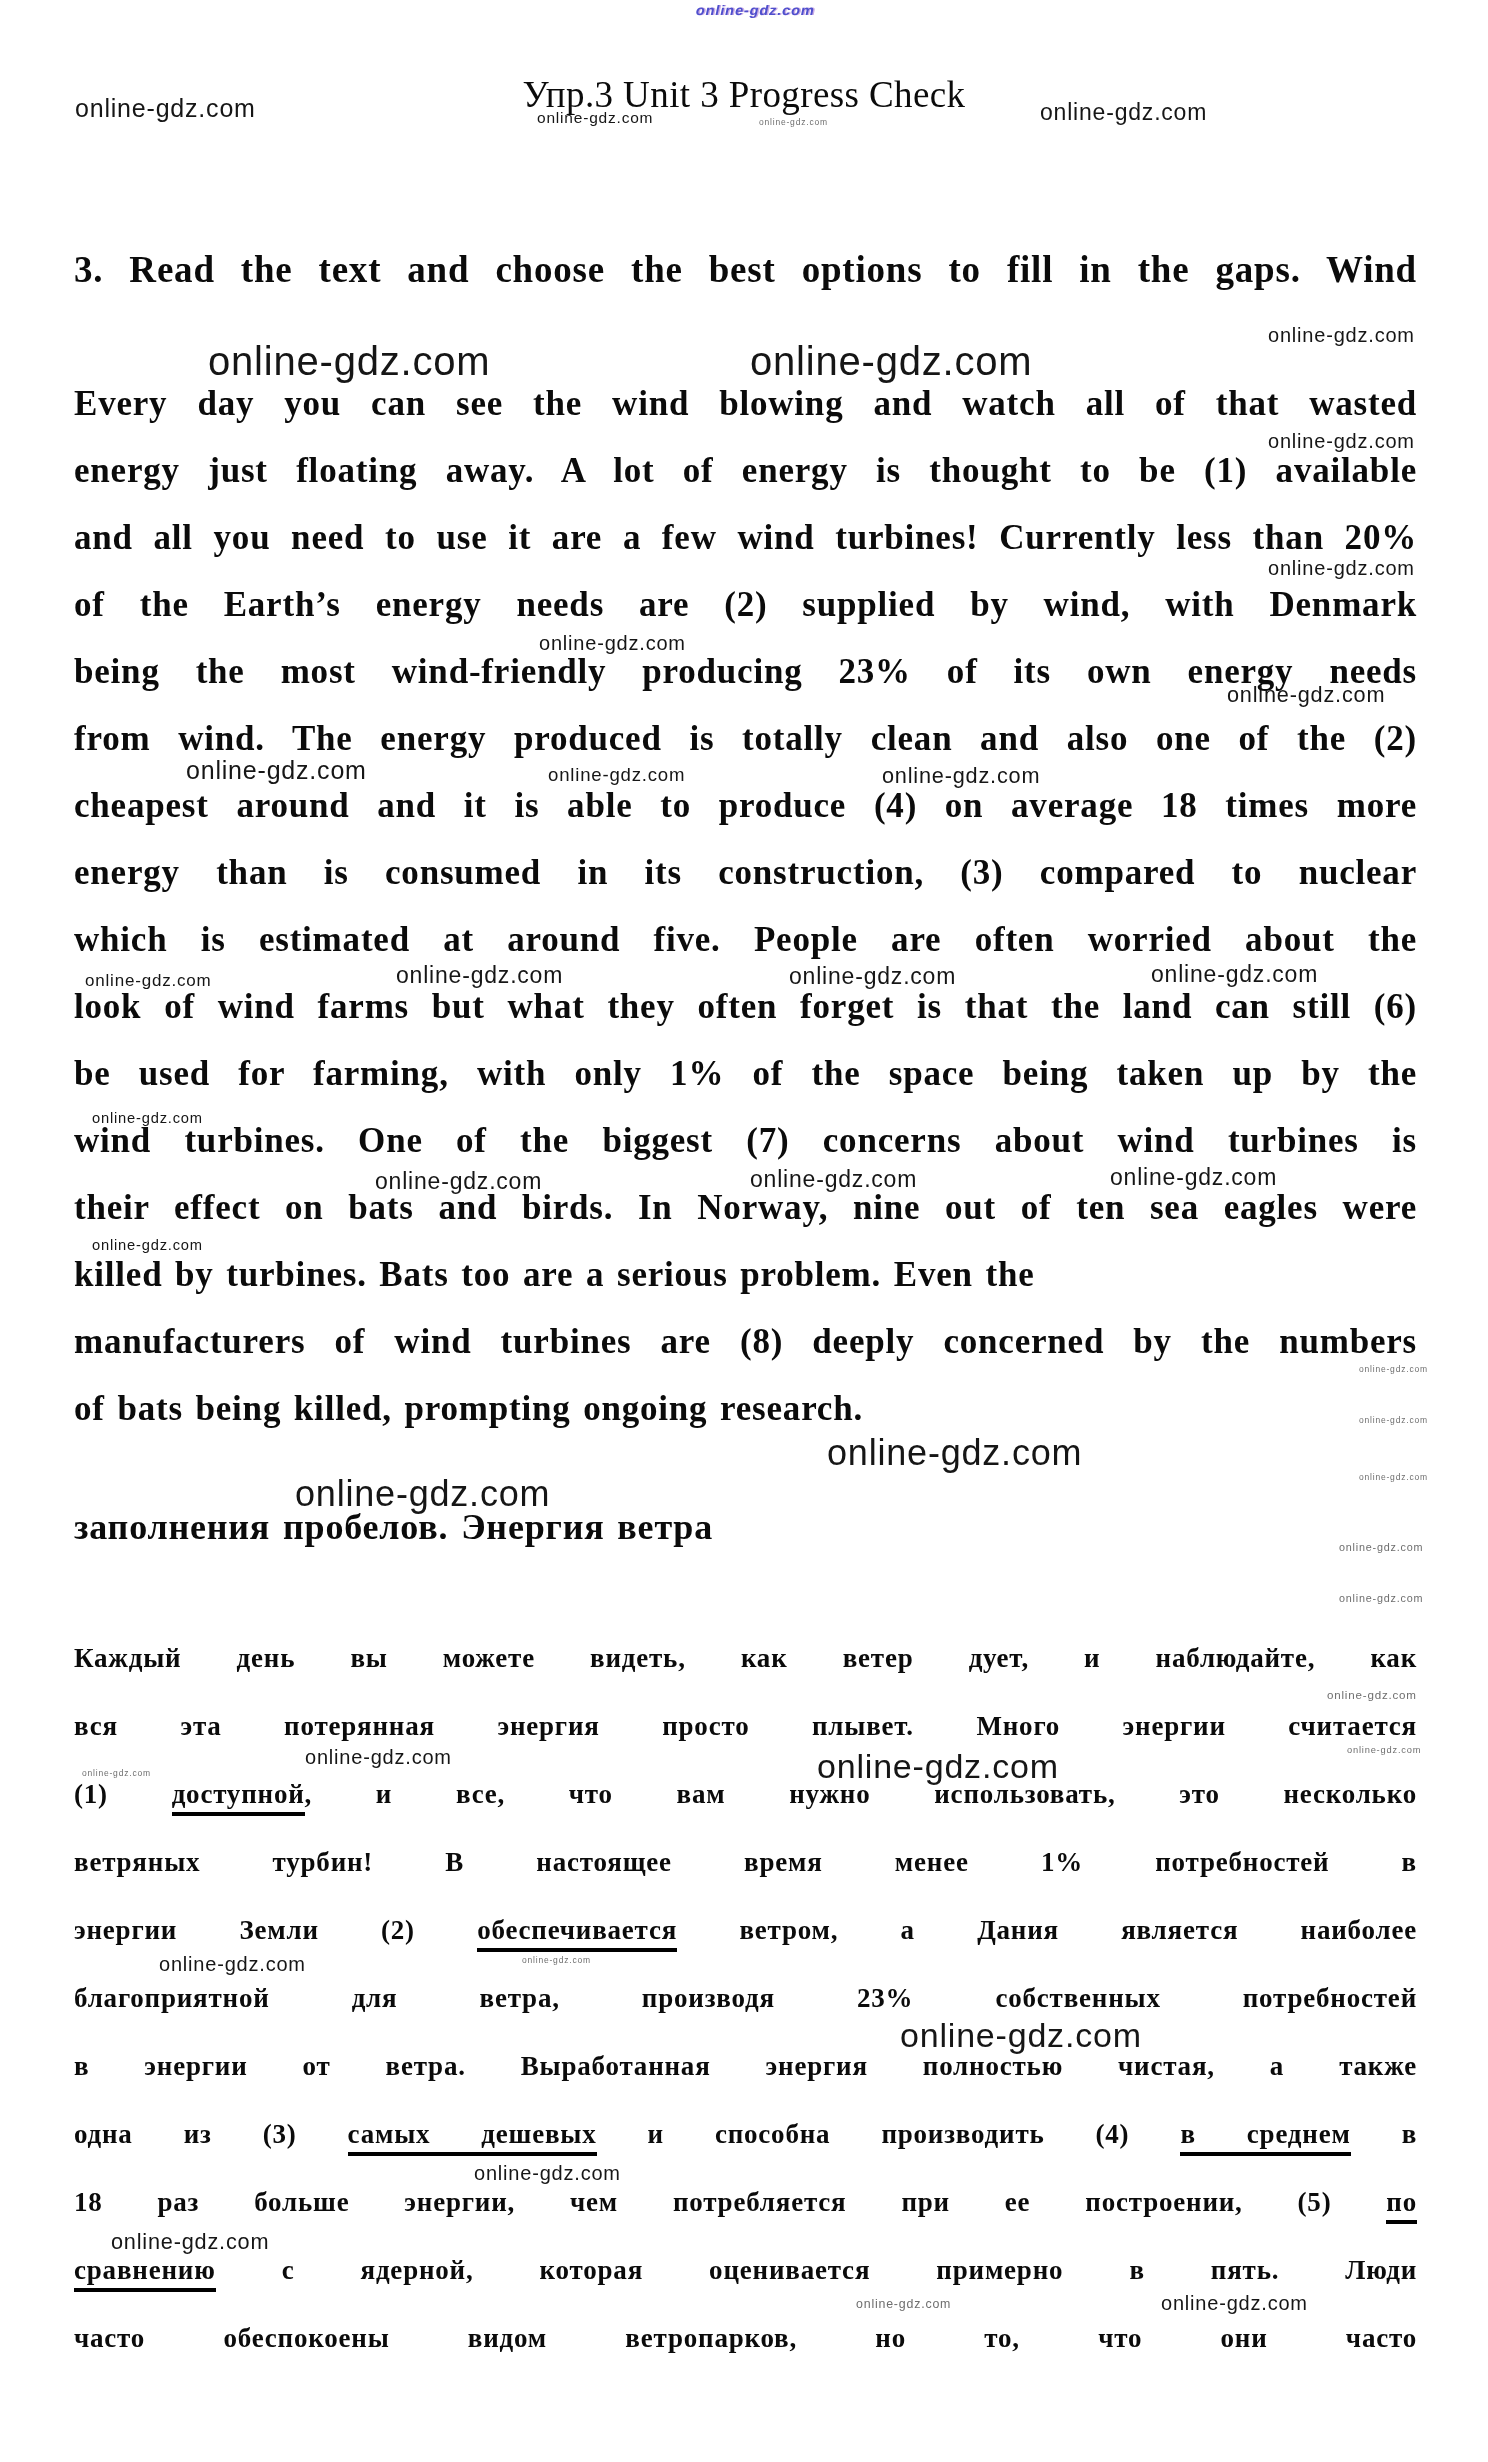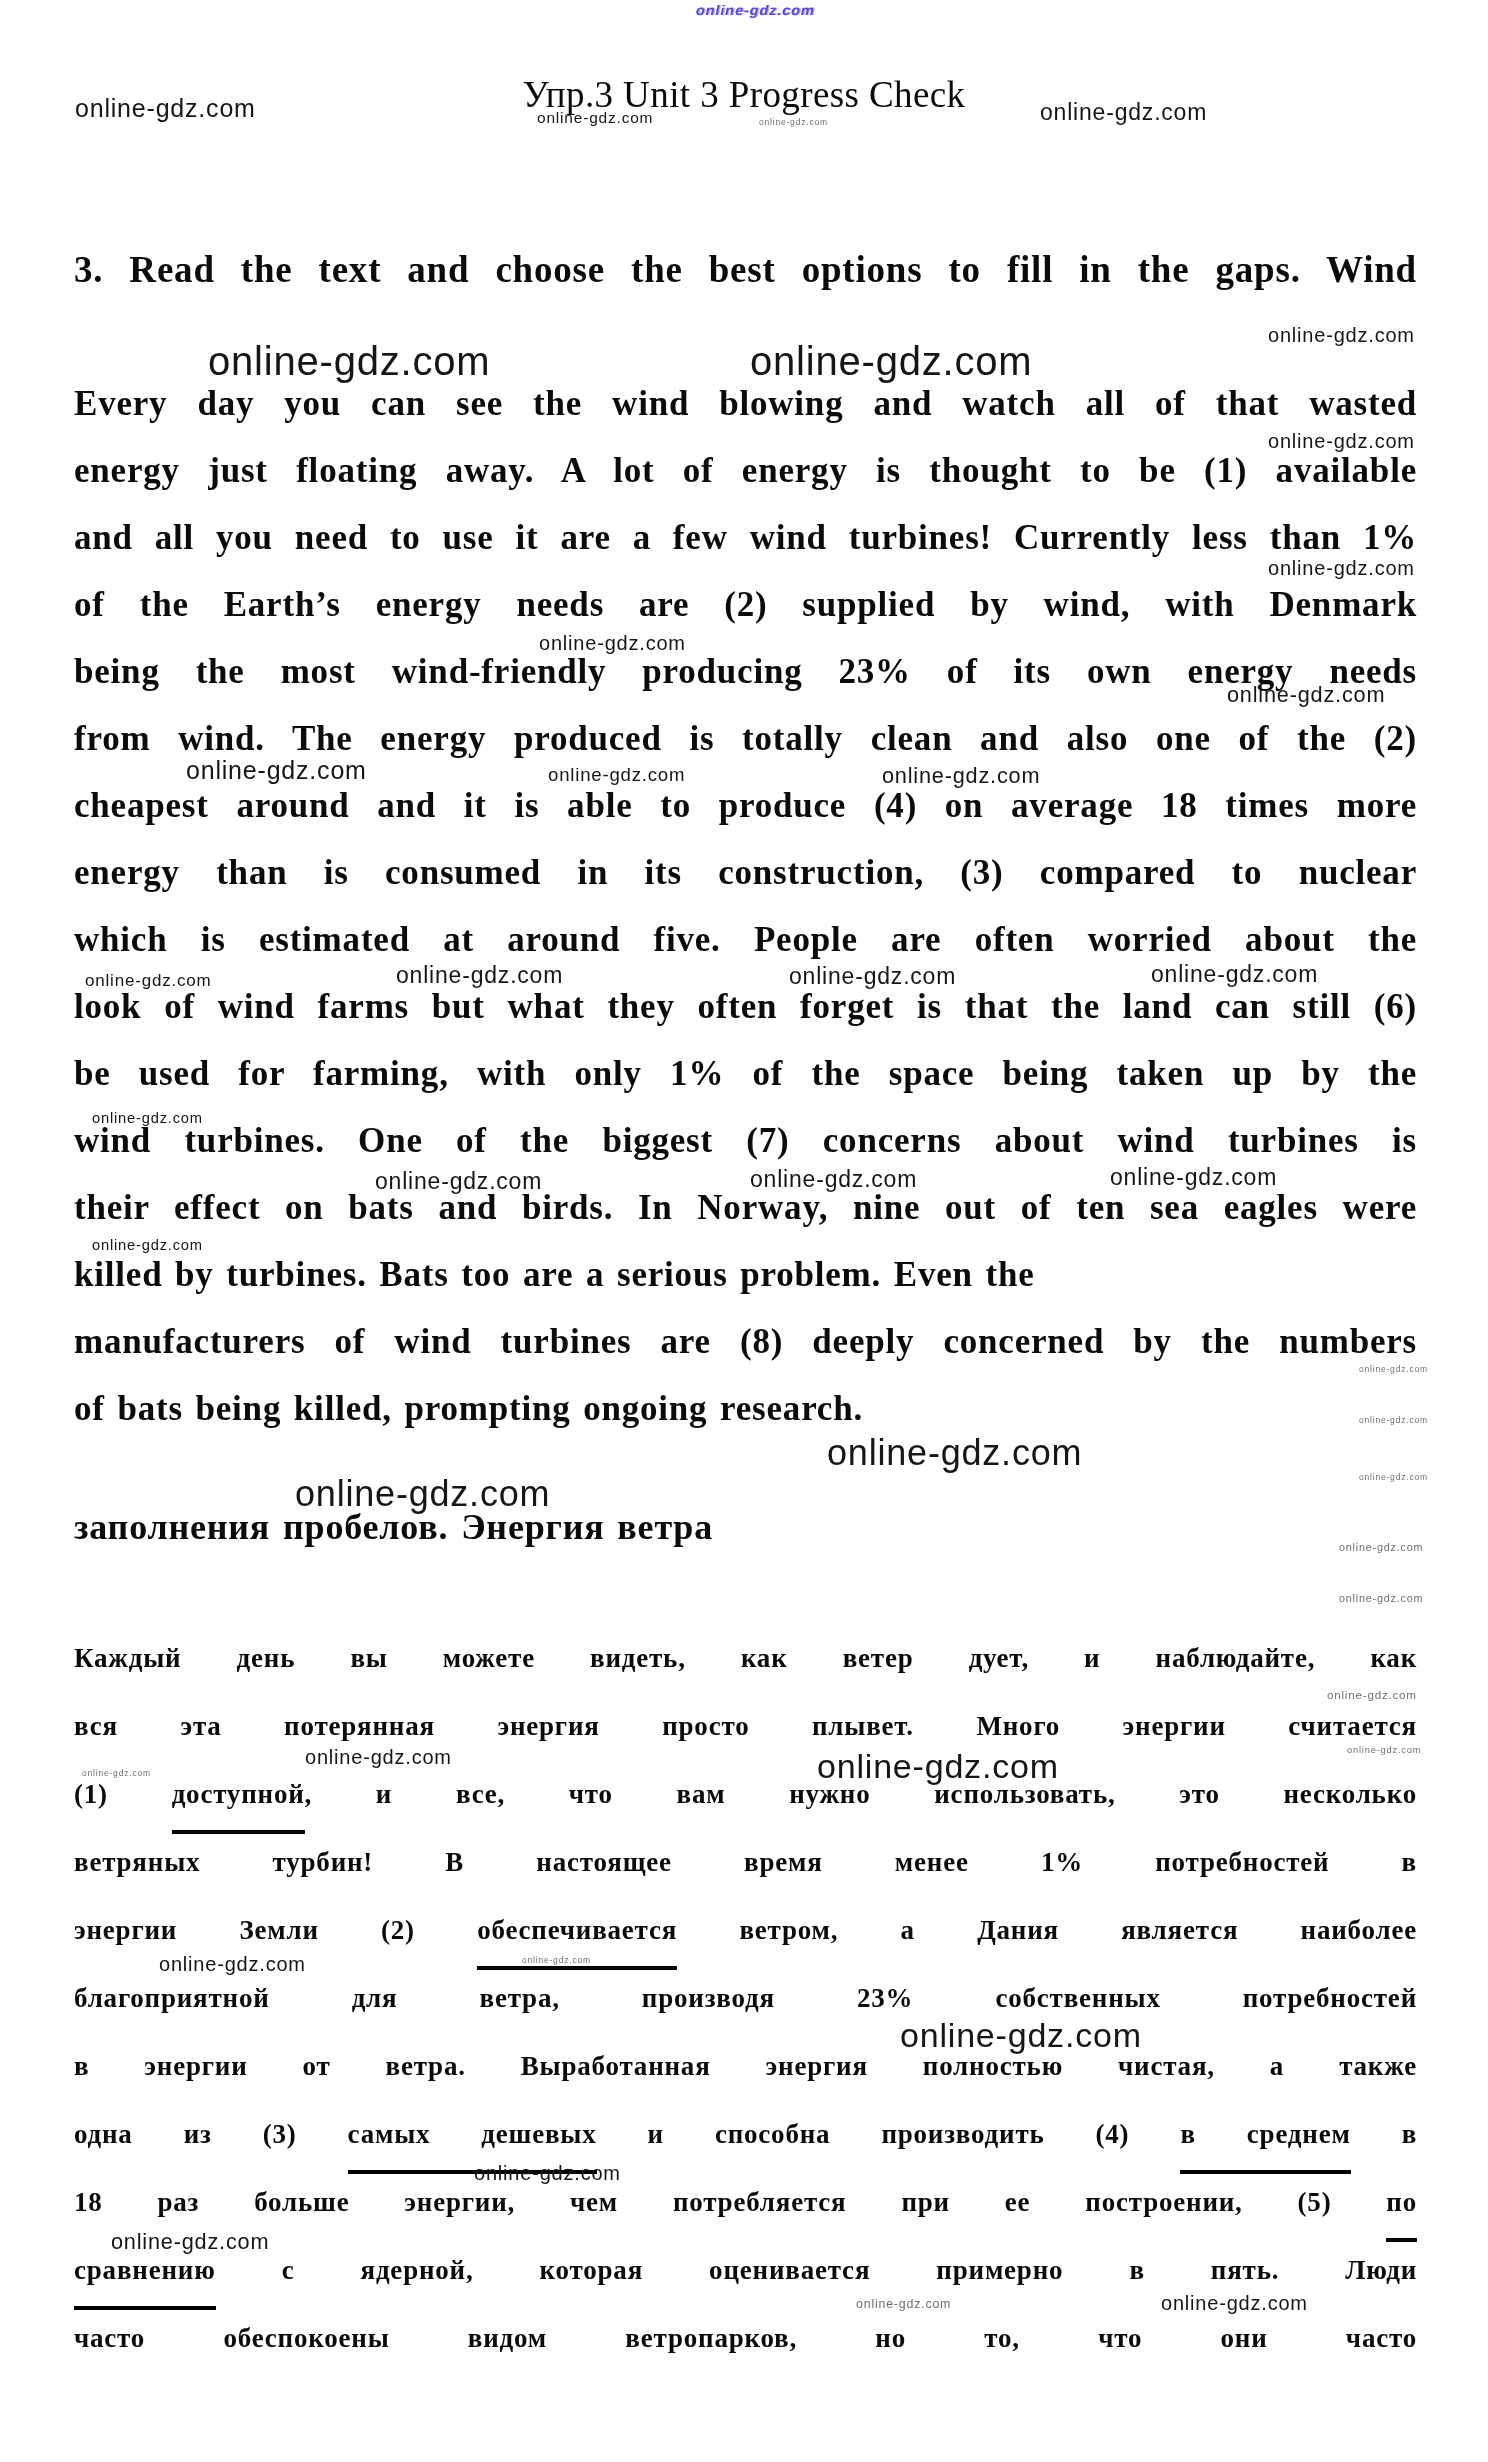--- a/index.html
+++ b/index.html
@@ -21,21 +21,21 @@
   }
   .line.no-just{text-align:left;text-align-last:left;}
   #heading-en{top:232px;font-size:37px;font-weight:bold;}
   #heading-en .line{line-height:75px;}
   #para-en{top:370px;font-size:35px;}
   #para-en .line{line-height:67px;text-align:center;}
   #heading-ru{top:1492px;font-size:36px;font-weight:bold;}
   #heading-ru .line{line-height:70px;}
   #para-ru{top:1624px;font-size:27px;}
   #para-ru .line{line-height:68px;}
-  .ul{border-bottom:4.6px solid #000;padding-bottom:21px;}
+  .ul{border-bottom:4.6px solid #000;padding-bottom:3px;}
   .page-title{
     position:absolute;top:73px;left:50%;
     transform:translateX(-50%);
     white-space:nowrap;
     font-size:37px;font-weight:normal;
     letter-spacing:0.4px;
   }
   .wm{
     position:absolute;
     font-family:"Liberation Sans","DejaVu Sans",sans-serif;
@@ -55,21 +55,21 @@
 
 <div class="page">
   <div class="page-title">Упр.3 Unit 3 Progress Check</div>
 
   <div class="textblock" id="heading-en">
       <div class="line"><span>3. Read the text and choose the best options to fill in the gaps. Wind</span></div>
     </div>
   <div class="textblock" id="para-en">
       <div class="line"><span>Every day you can see the wind blowing and watch all of that wasted</span></div>
       <div class="line"><span>energy just floating away. A lot of energy is thought to be (1) available</span></div>
-      <div class="line"><span>and all you need to use it are a few wind turbines! Currently less than 1%</span></div>
+      <div class="line"><span>and all you need to use it are a few wind turbines! Currently less than 20%</span></div>
       <div class="line"><span>of the Earth’s energy needs are (2) supplied by wind, with Denmark</span></div>
       <div class="line"><span>being the most wind-friendly producing 23% of its own energy needs</span></div>
       <div class="line"><span>from wind. The energy produced is totally clean and also one of the (2)</span></div>
       <div class="line"><span>cheapest around and it is able to produce (4) on average 18 times more</span></div>
       <div class="line"><span>energy than is consumed in its construction, (3) compared to nuclear</span></div>
       <div class="line"><span>which is estimated at around five. People are often worried about the</span></div>
       <div class="line"><span>look of wind farms but what they often forget is that the land can still (6)</span></div>
       <div class="line"><span>be used for farming, with only 1% of the space being taken up by the</span></div>
       <div class="line"><span>wind turbines. One of the biggest (7) concerns about wind turbines is</span></div>
       <div class="line"><span>their effect on bats and birds. In Norway, nine out of ten sea eagles were</span></div>

